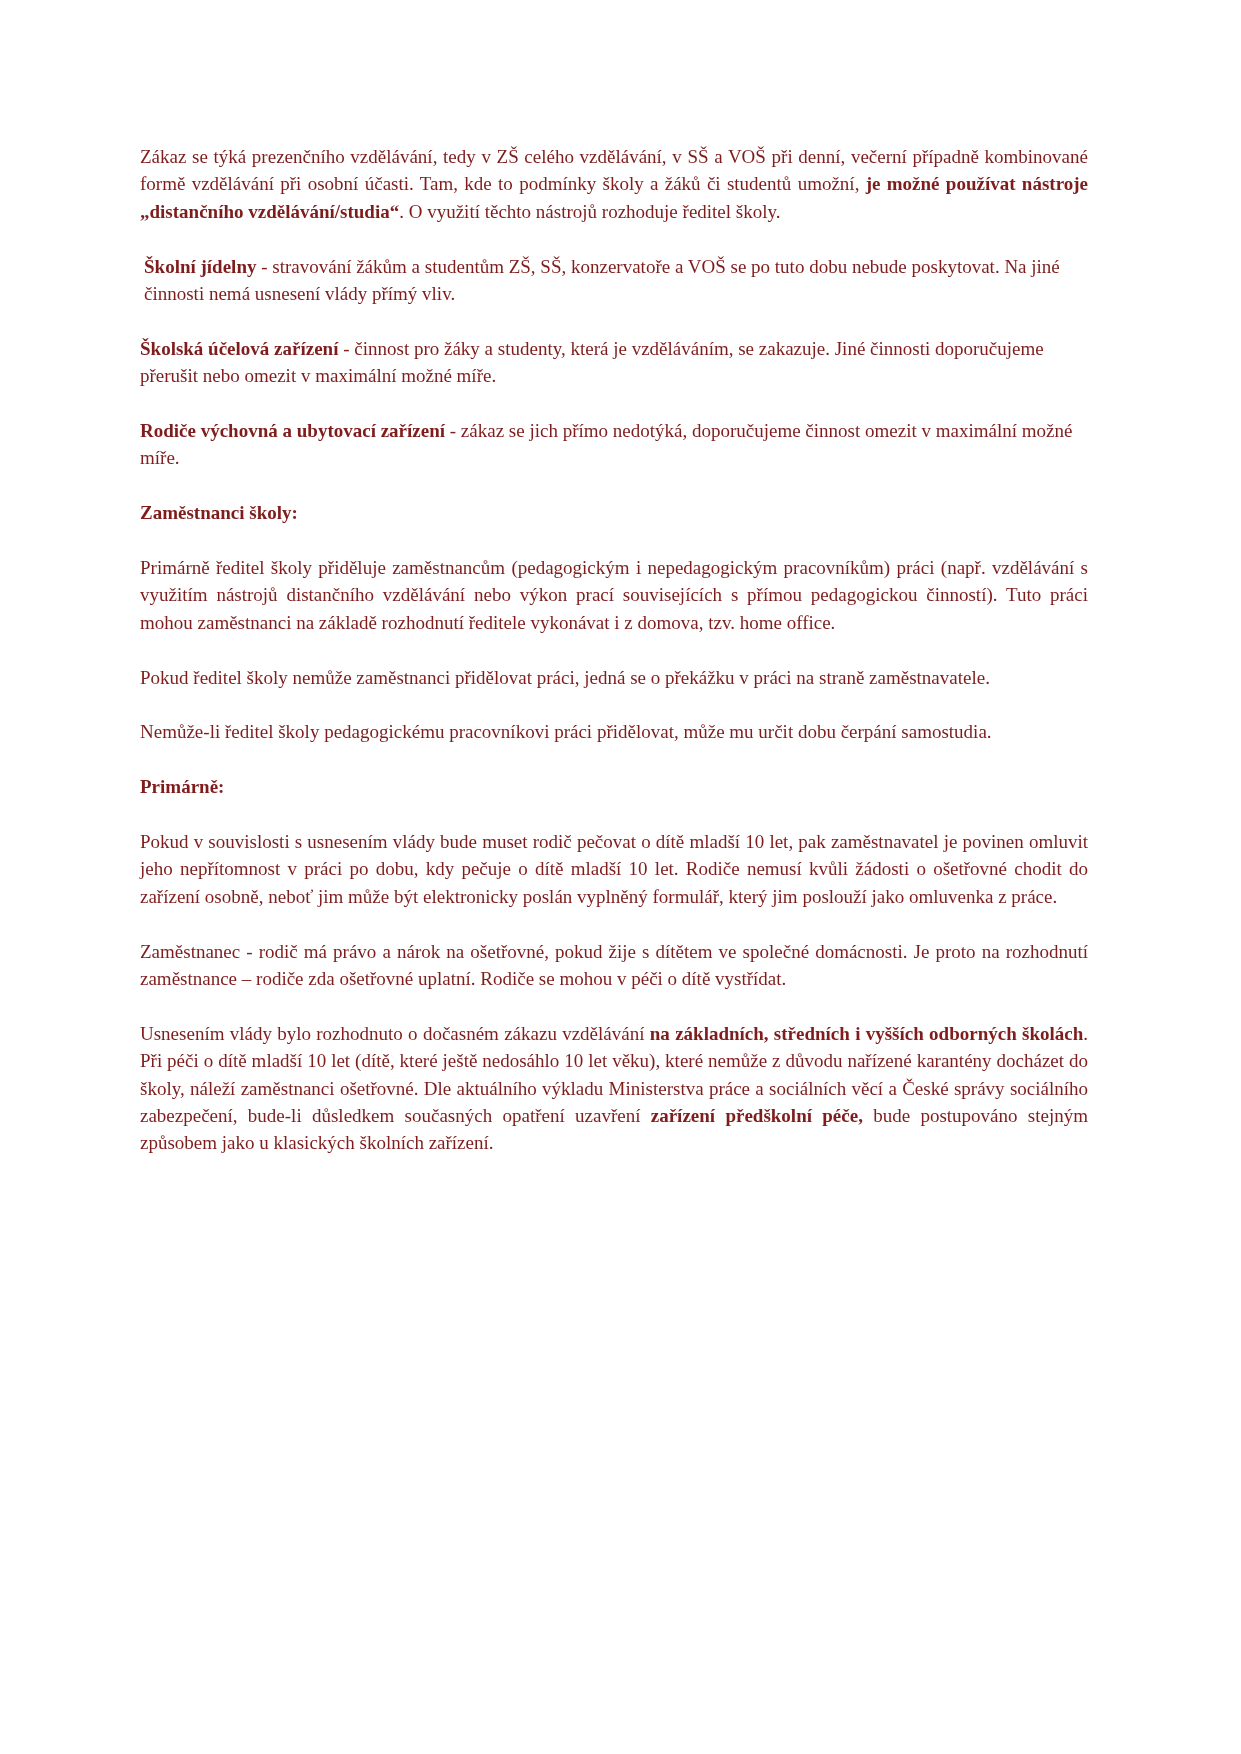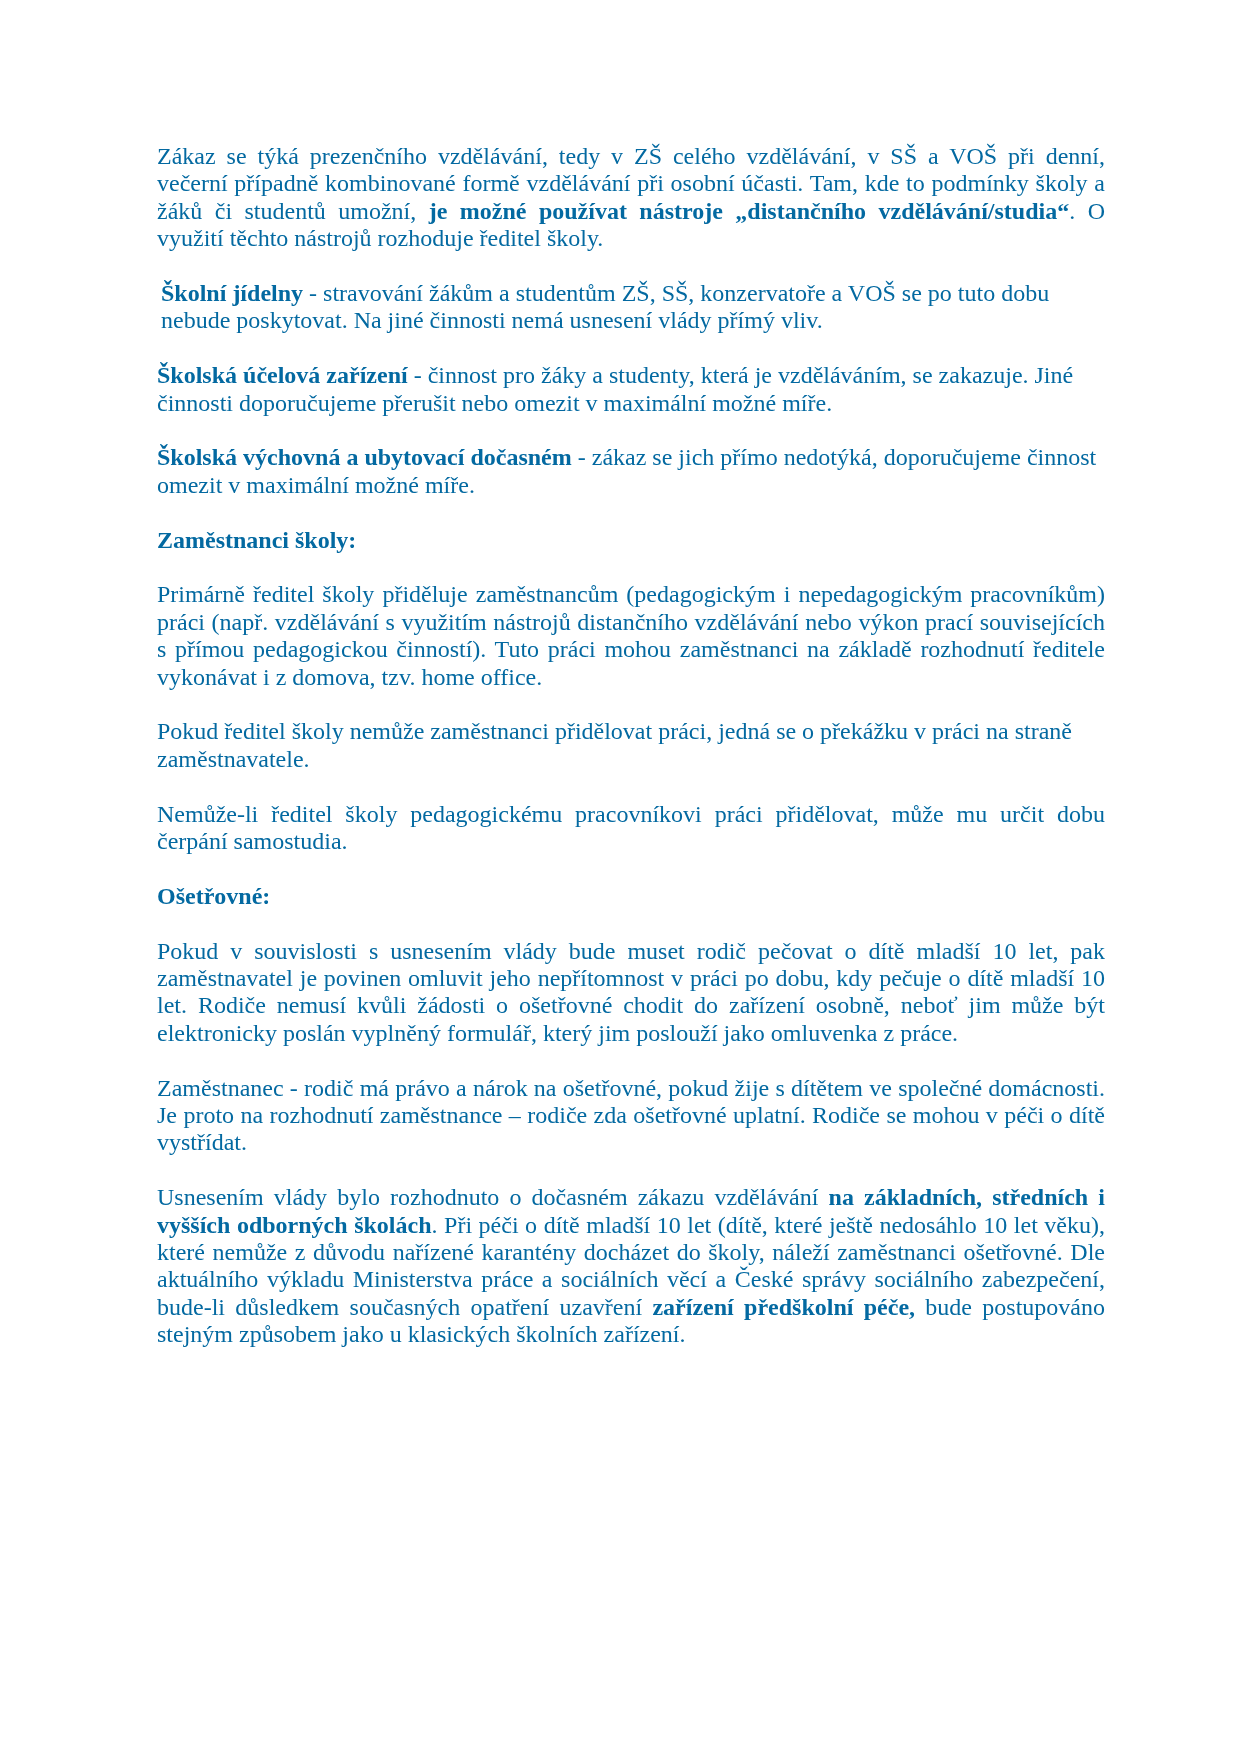--- a/index.html
+++ b/index.html
@@ -1,25 +1,25 @@
 <!DOCTYPE html>
 <html><head>
 <meta charset="utf-8">
 <style>
   html, body { margin: 0; padding: 0; background: #ffffff; }
   body { width: 1241px; height: 1754px; position: relative; overflow: hidden; }
   .page {
     position: absolute;
-    left: 157px;
+    left: 140px;
     top: 143px;
     width: 948px;
     font-family: "Liberation Serif", "DejaVu Serif", serif;
-    font-size: 24px;
+    font-size: 19px;
     line-height: 27.4px;
-    color: #0369a1;
+    color: #7f1d1d;
   }
   .para {
     margin: 0 0 27.4px 0;
     text-align: justify;
   }
   .para.left { text-align: left; }
   .heading {
     margin: 0 0 27.4px 0;
     font-weight: bold;
   }
@@ -32,31 +32,31 @@
 <div class="page">
 
   <p class="para"><span>Zákaz se týká prezenčního vzdělávání, tedy v ZŠ celého vzdělávání, v SŠ a VOŠ při denní, večerní případně kombinované formě vzdělávání při osobní účasti. Tam, kde to podmínky školy a žáků či studentů umožní, </span><b>je možné používat nástroje „distančního vzdělávání/studia“</b><span>. O využití těchto nástrojů rozhoduje ředitel školy.</span></p>
 
 
   <p class="para left indent1"><b>Školní jídelny</b><span> - stravování žákům a studentům ZŠ, SŠ, konzervatoře a VOŠ se po tuto dobu nebude poskytovat. Na jiné činnosti nemá usnesení vlády přímý vliv.</span></p>
 
   <p class="para left"><b>Školská účelová zařízení</b><span> - činnost pro žáky a studenty, která je vzděláváním, se zakazuje. Jiné činnosti doporučujeme přerušit nebo omezit v maximální možné míře.</span></p>
 
 
-  <p class="para left"><b>Školská výchovná a ubytovací dočasném</b><span> - zákaz se jich přímo nedotýká, doporučujeme činnost omezit v maximální možné míře.</span></p>
+  <p class="para left"><b>Rodiče výchovná a ubytovací zařízení</b><span> - zákaz se jich přímo nedotýká, doporučujeme činnost omezit v maximální možné míře.</span></p>
 
   <p class="heading">Zaměstnanci školy:</p>
 
   <p class="para">Primárně ředitel školy přiděluje zaměstnancům (pedagogickým i nepedagogickým pracovníkům) práci (např. vzdělávání s využitím nástrojů distančního vzdělávání nebo výkon prací souvisejících s přímou pedagogickou činností). Tuto práci mohou zaměstnanci na základě rozhodnutí ředitele vykonávat i z domova, tzv. home office.</p>
 
   <p class="para left">Pokud ředitel školy nemůže zaměstnanci přidělovat práci, jedná se o překážku v práci na straně zaměstnavatele.</p>
 
   <p class="para">Nemůže-li ředitel školy pedagogickému pracovníkovi práci přidělovat, může mu určit dobu čerpání samostudia.</p>
 
-  <p class="heading">Ošetřovné:</p>
+  <p class="heading">Primárně:</p>
 
   <p class="para">Pokud v souvislosti s usnesením vlády bude muset rodič pečovat o dítě mladší 10 let, pak zaměstnavatel je povinen omluvit jeho nepřítomnost v práci po dobu, kdy pečuje o dítě mladší 10 let. Rodiče nemusí kvůli žádosti o ošetřovné chodit do zařízení osobně, neboť jim může být elektronicky poslán vyplněný formulář, který jim poslouží jako omluvenka z práce.</p>
 
   <p class="para">Zaměstnanec - rodič má právo a nárok na ošetřovné, pokud žije s dítětem ve společné domácnosti. Je proto na rozhodnutí zaměstnance – rodiče zda ošetřovné uplatní. Rodiče se mohou v péči o dítě vystřídat.</p>
 
   <p class="para"><span>Usnesením vlády bylo rozhodnuto o dočasném zákazu vzdělávání </span><b>na základních, středních i vyšších odborných školách</b><span>. Při péči o dítě mladší 10 let (dítě, které ještě nedosáhlo 10 let věku), které nemůže z důvodu nařízené karantény docházet do školy, náleží zaměstnanci ošetřovné. Dle aktuálního výkladu Ministerstva práce a sociálních věcí a České správy sociálního zabezpečení, bude-li důsledkem současných opatření uzavření </span><b>zařízení předškolní péče,</b><span> bude postupováno stejným způsobem jako u klasických školních zařízení.</span></p>
 
 </div>
 
 </body></html>

